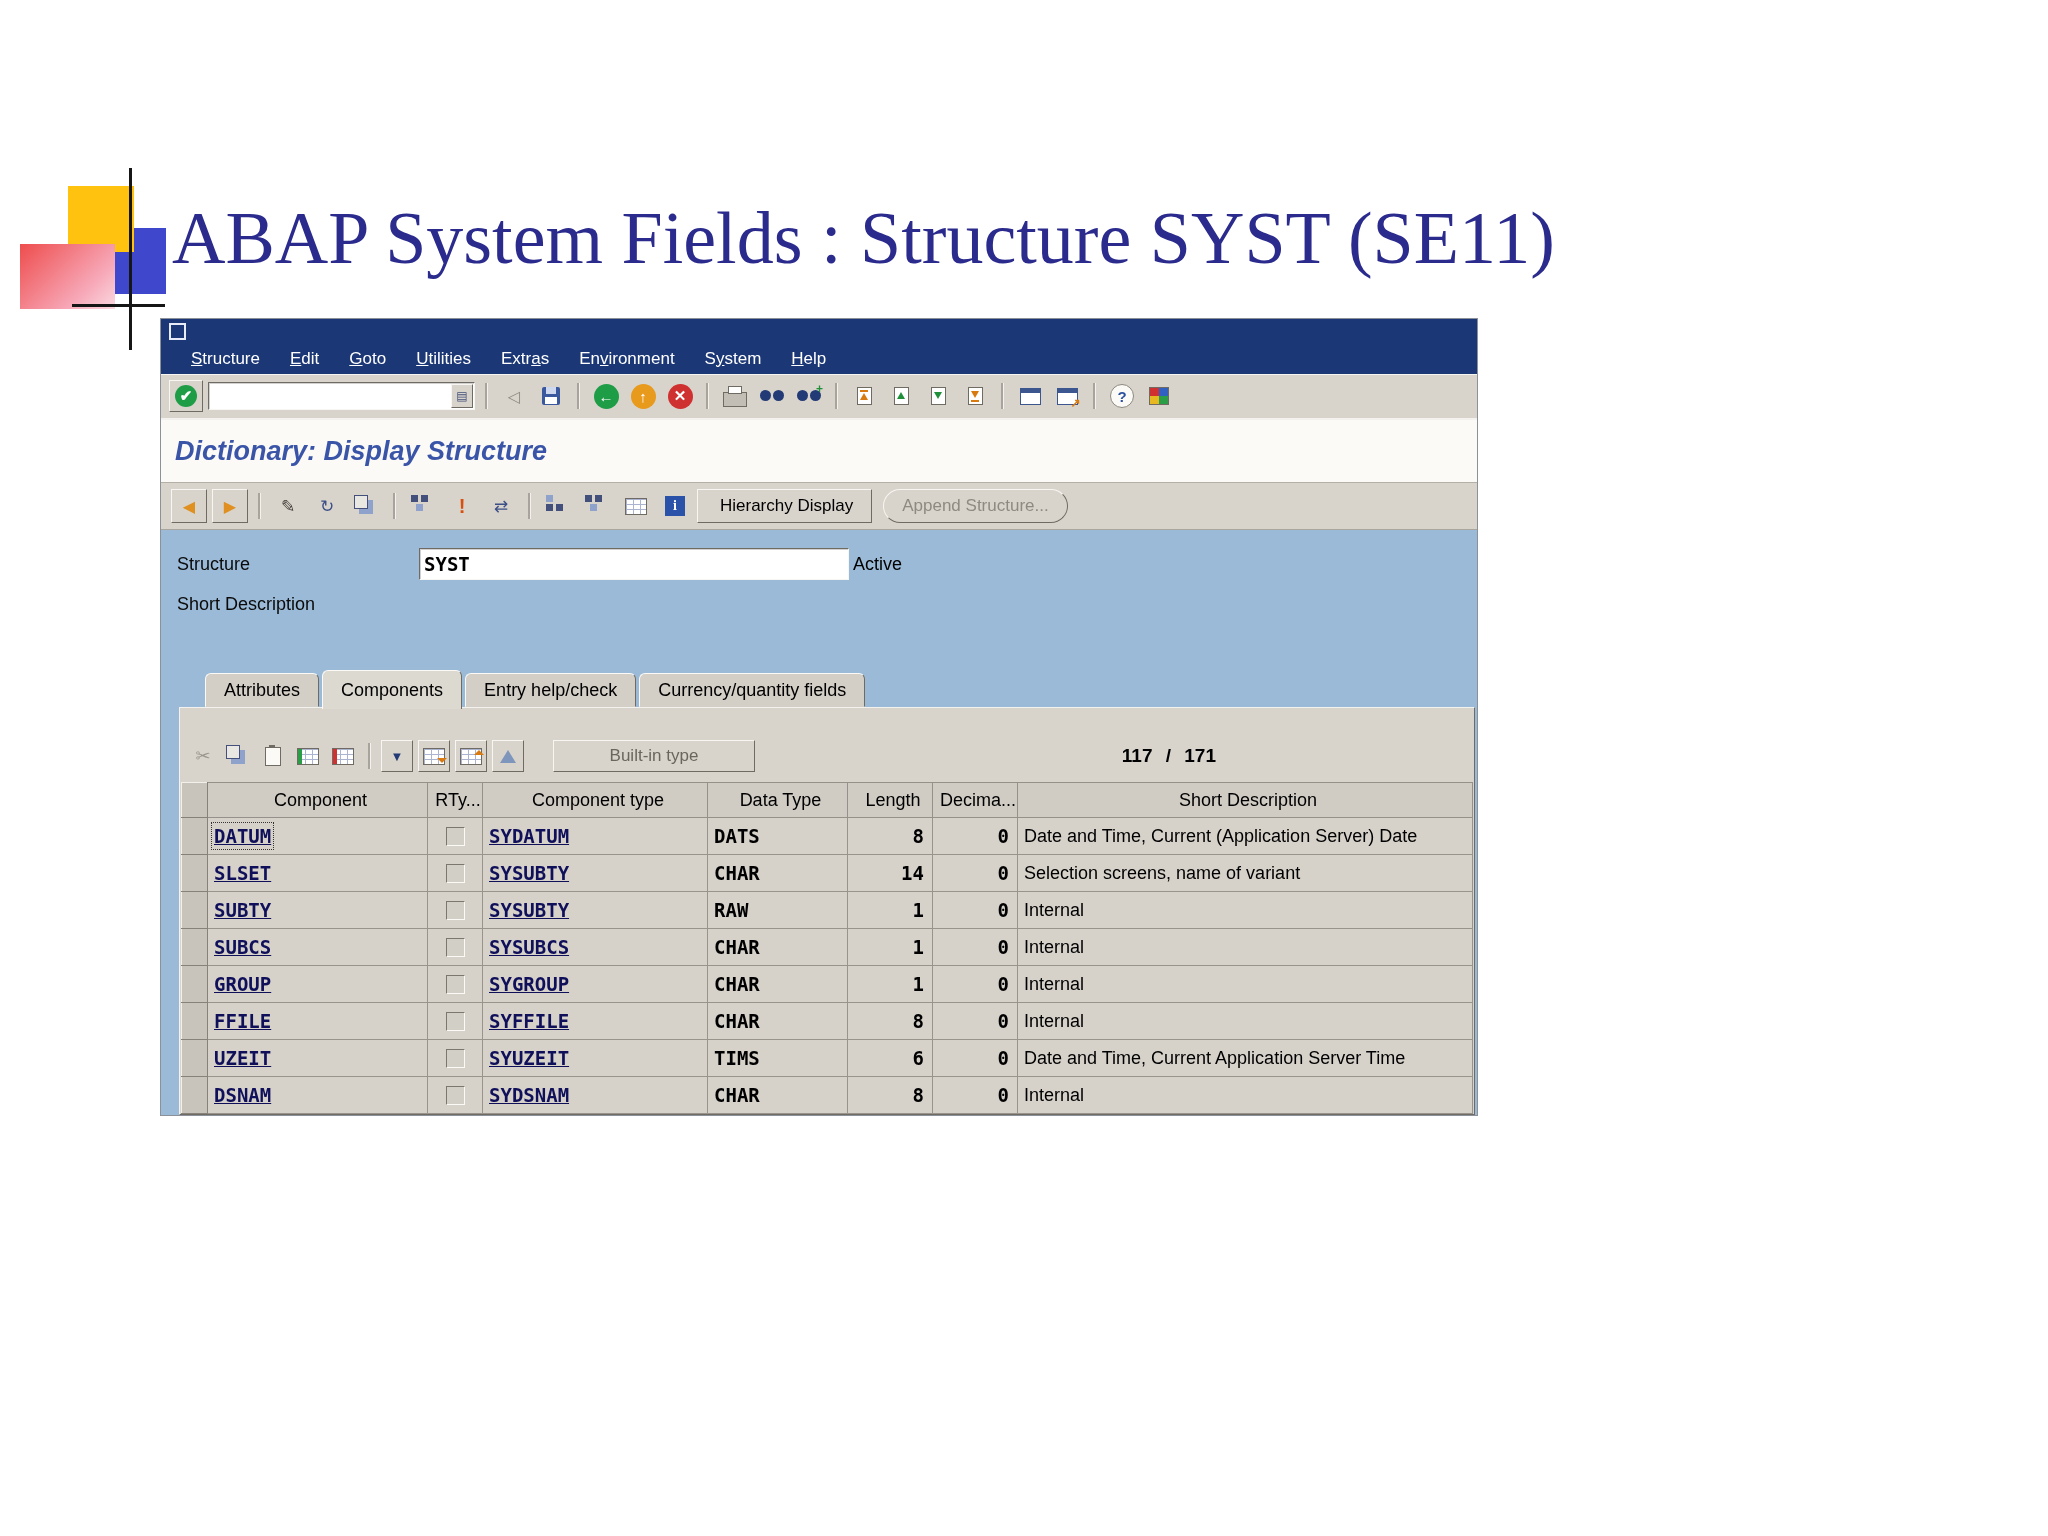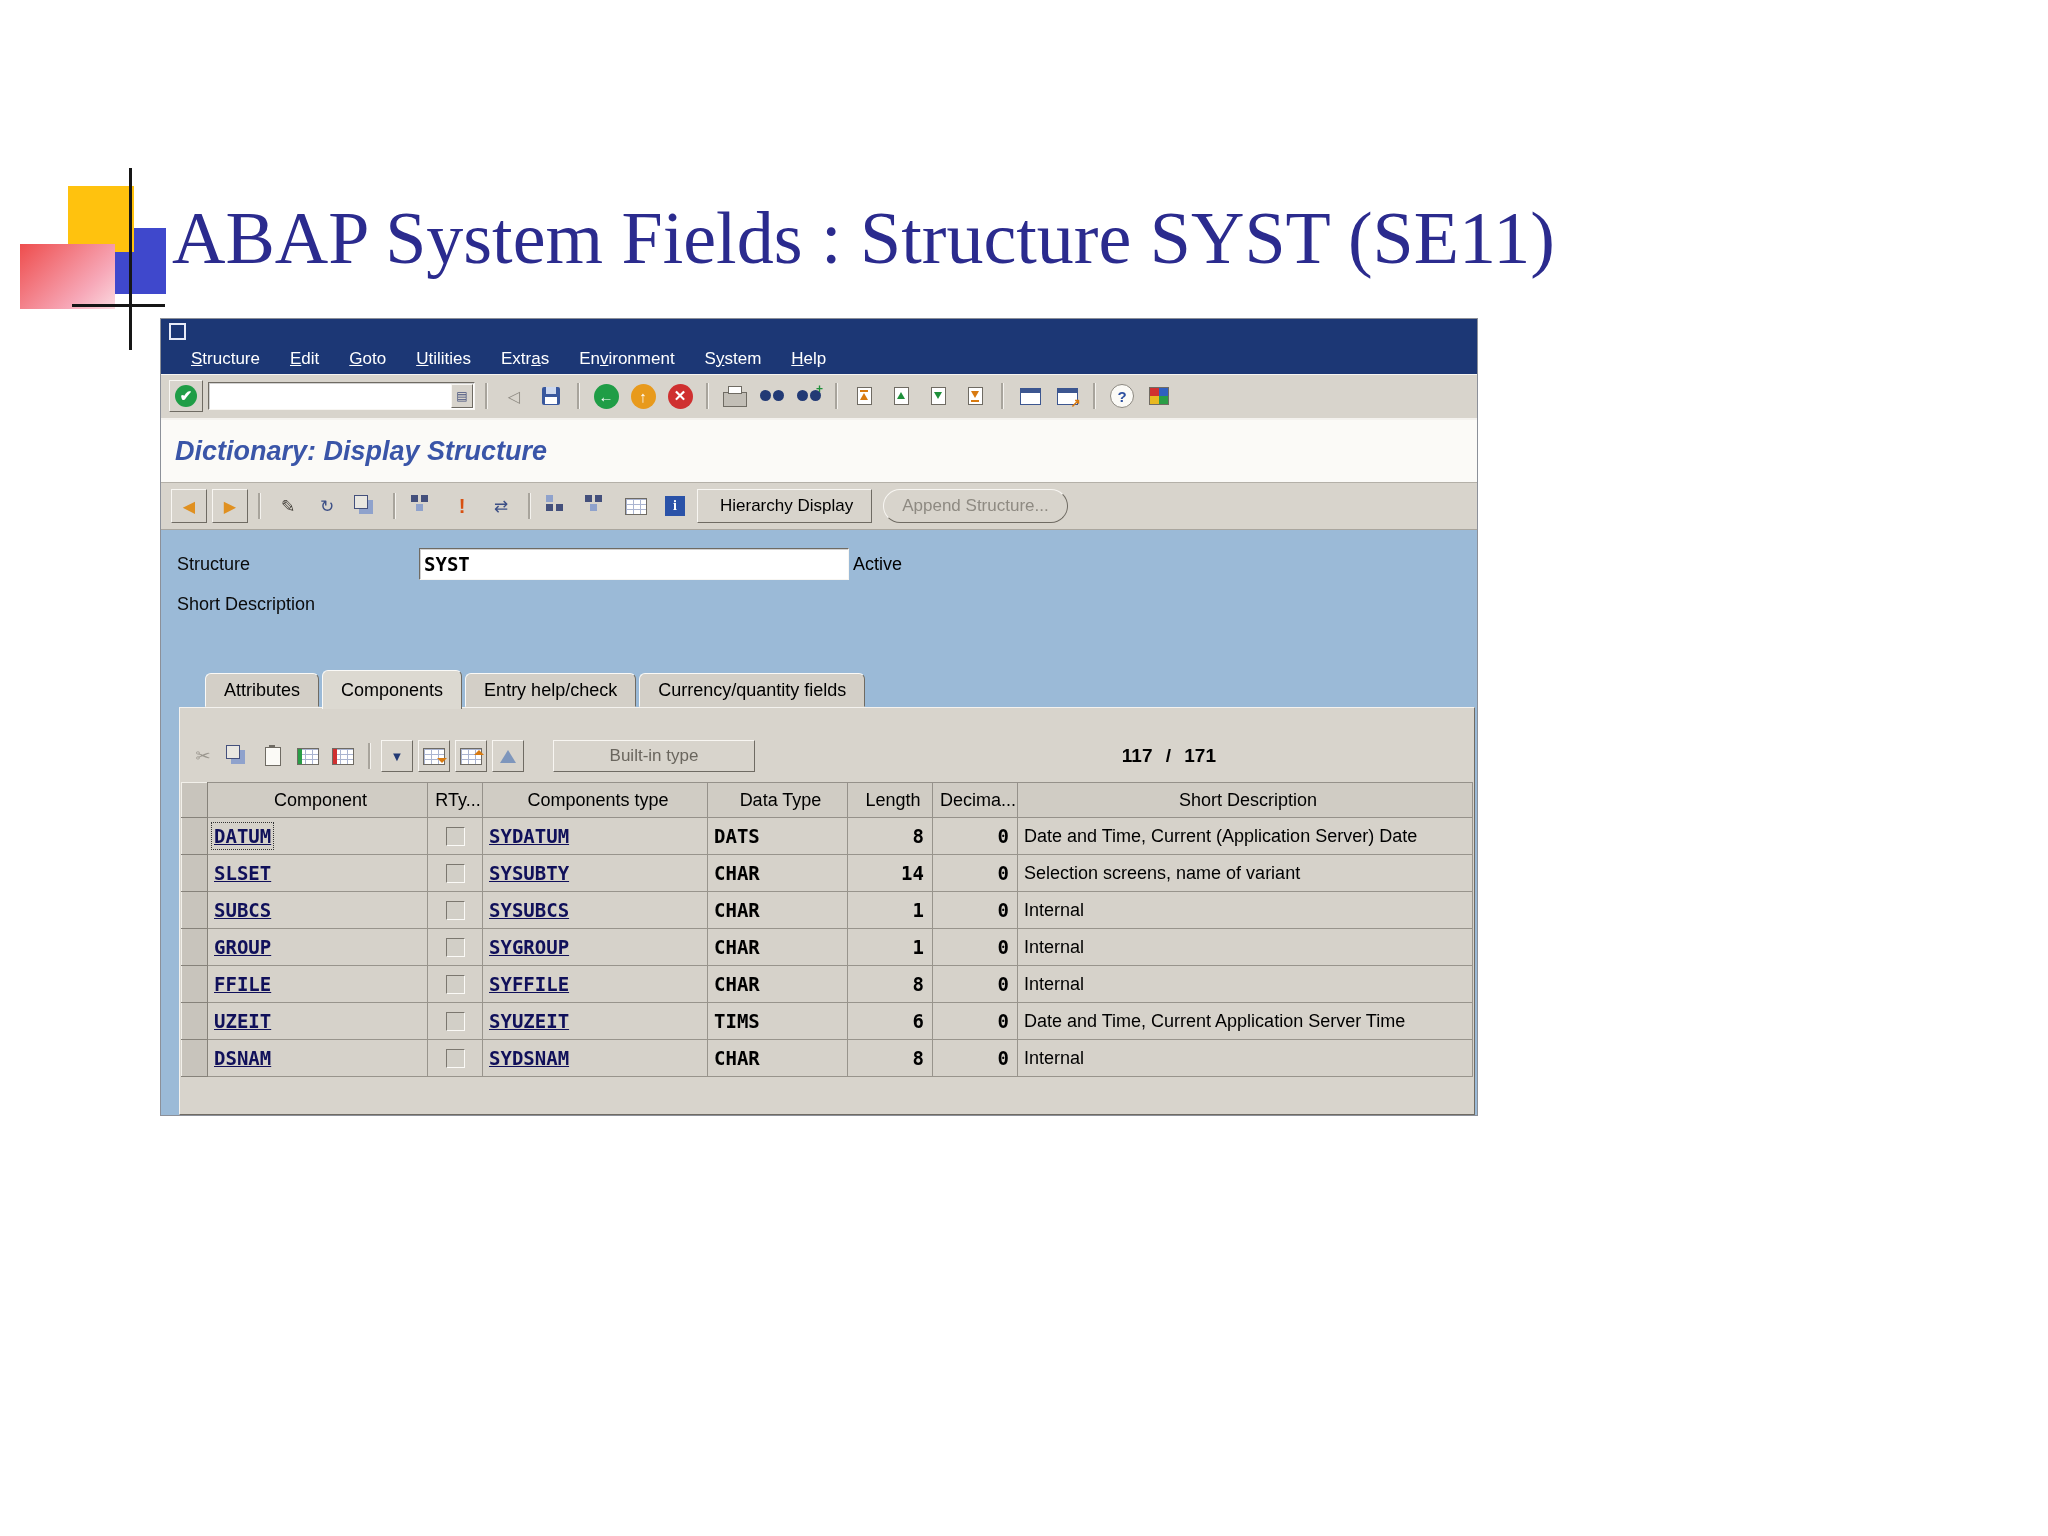--- a/index.html
+++ b/index.html
@@ -366,21 +366,21 @@
                 <col style="width:140px;">
                 <col style="width:85px;">
               <col style="width:85px;">
                 <col>
             </colgroup>
             <thead>
               <tr>
                 <th class="sel"></th>
               <th>Component</th>
                   <th>RTy...</th>
-                  <th>Components type</th>
+                  <th>Component type</th>
                   <th>Data Type</th>
                   <th>Length</th>
                   <th>Decima...</th>
                   <th>Short Description</th>
                 </tr>
             </thead>
             <tbody>
                 <tr>
                   <td class="sel"></td>
                   <td><span class="link focused">DATUM</span></td>
@@ -396,20 +396,30 @@
                   <td><span class="link">SLSET</span></td>
                   <td class="cbcell"><span class="checkbox"></span></td>
                   <td><span class="link">SYSUBTY</span></td>
                   <td class="codecell">CHAR</td>
                   <td class="num">14</td>
                   <td class="num">0</td>
                   <td class="desc">Selection screens, name of variant</td>
                 </tr>
                 <tr>
                   <td class="sel"></td>
+                  <td><span class="link">SUBTY</span></td>
+                  <td class="cbcell"><span class="checkbox"></span></td>
+                  <td><span class="link">SYSUBTY</span></td>
+                  <td class="codecell">RAW</td>
+                  <td class="num">1</td>
+                  <td class="num">0</td>
+                  <td class="desc">Internal</td>
+                </tr>
+                <tr>
+                  <td class="sel"></td>
                   <td><span class="link">SUBCS</span></td>
                   <td class="cbcell"><span class="checkbox"></span></td>
                   <td><span class="link">SYSUBCS</span></td>
                   <td class="codecell">CHAR</td>
                   <td class="num">1</td>
                   <td class="num">0</td>
                   <td class="desc">Internal</td>
                 </tr>
                 <tr>
                   <td class="sel"></td>

